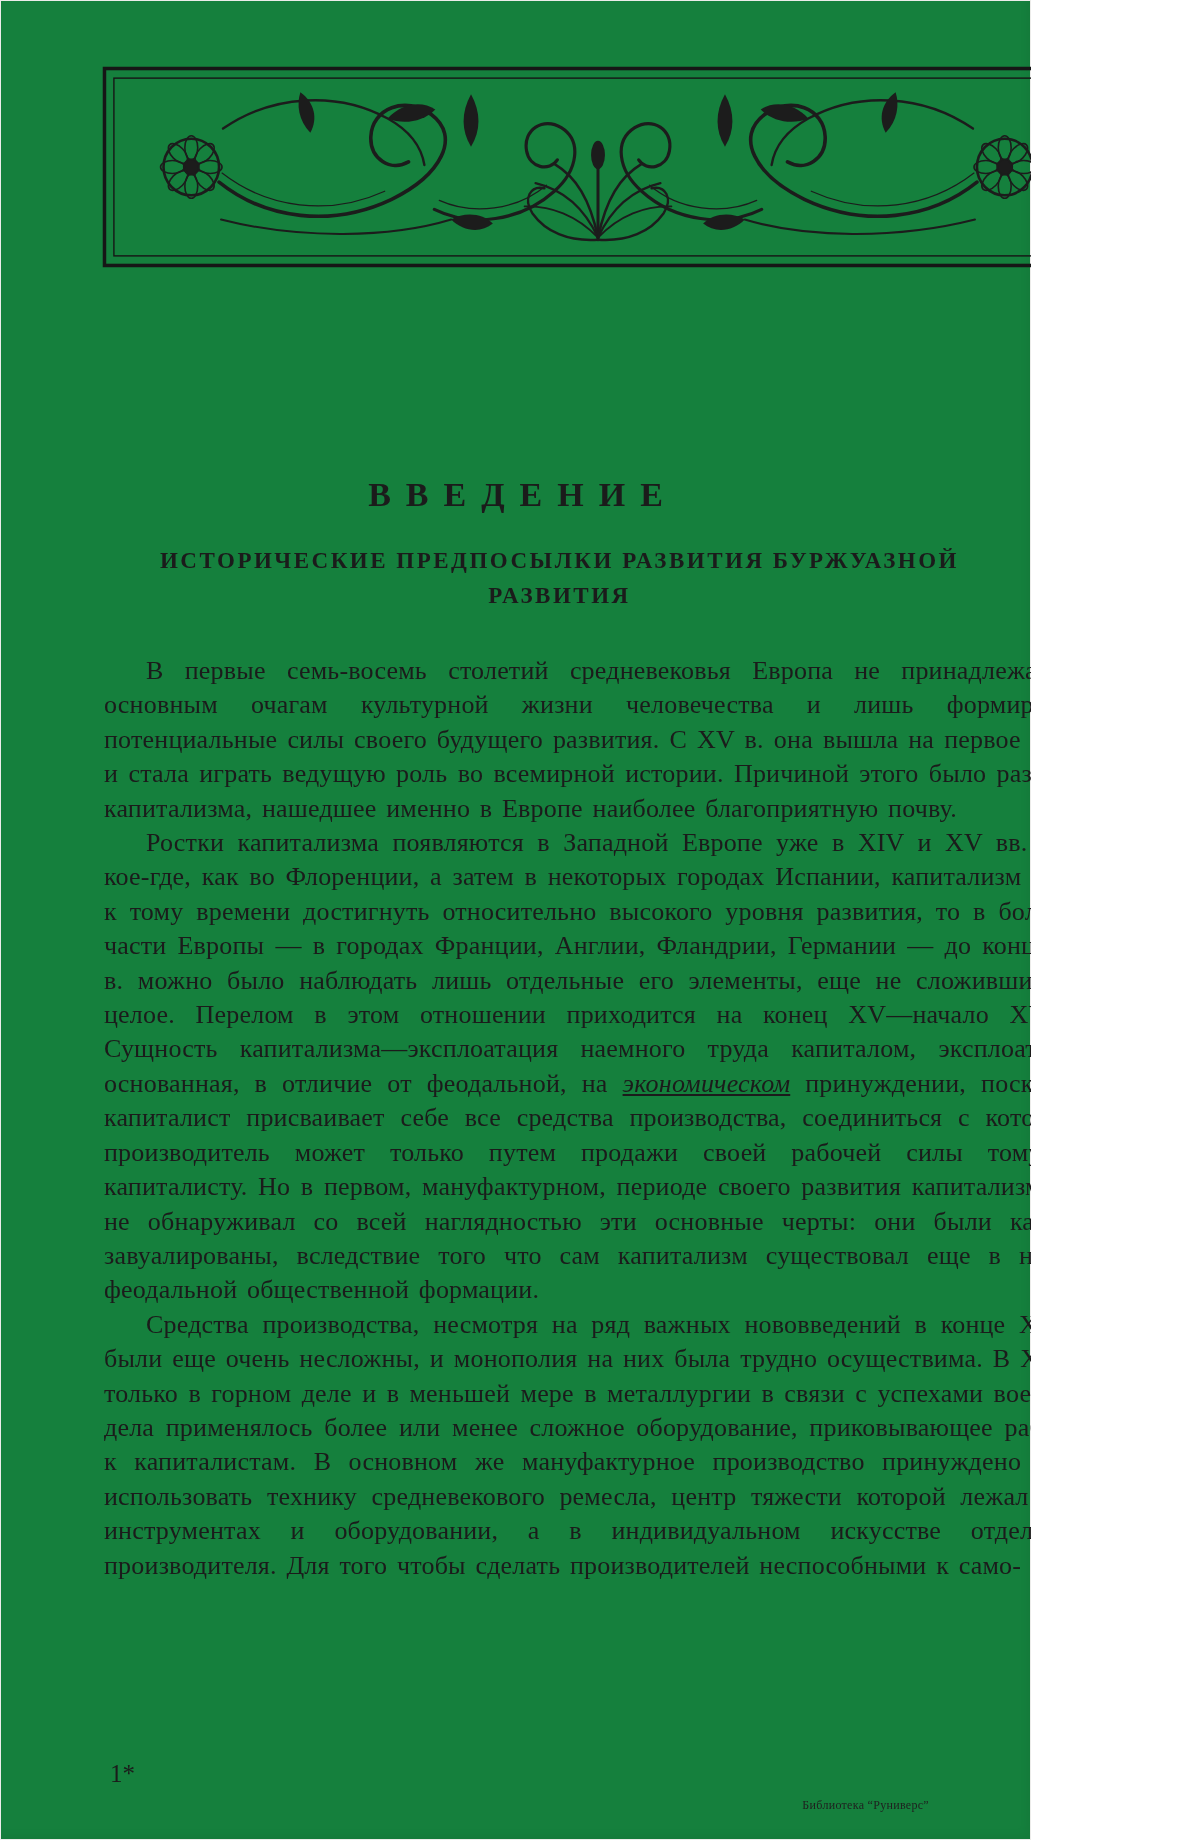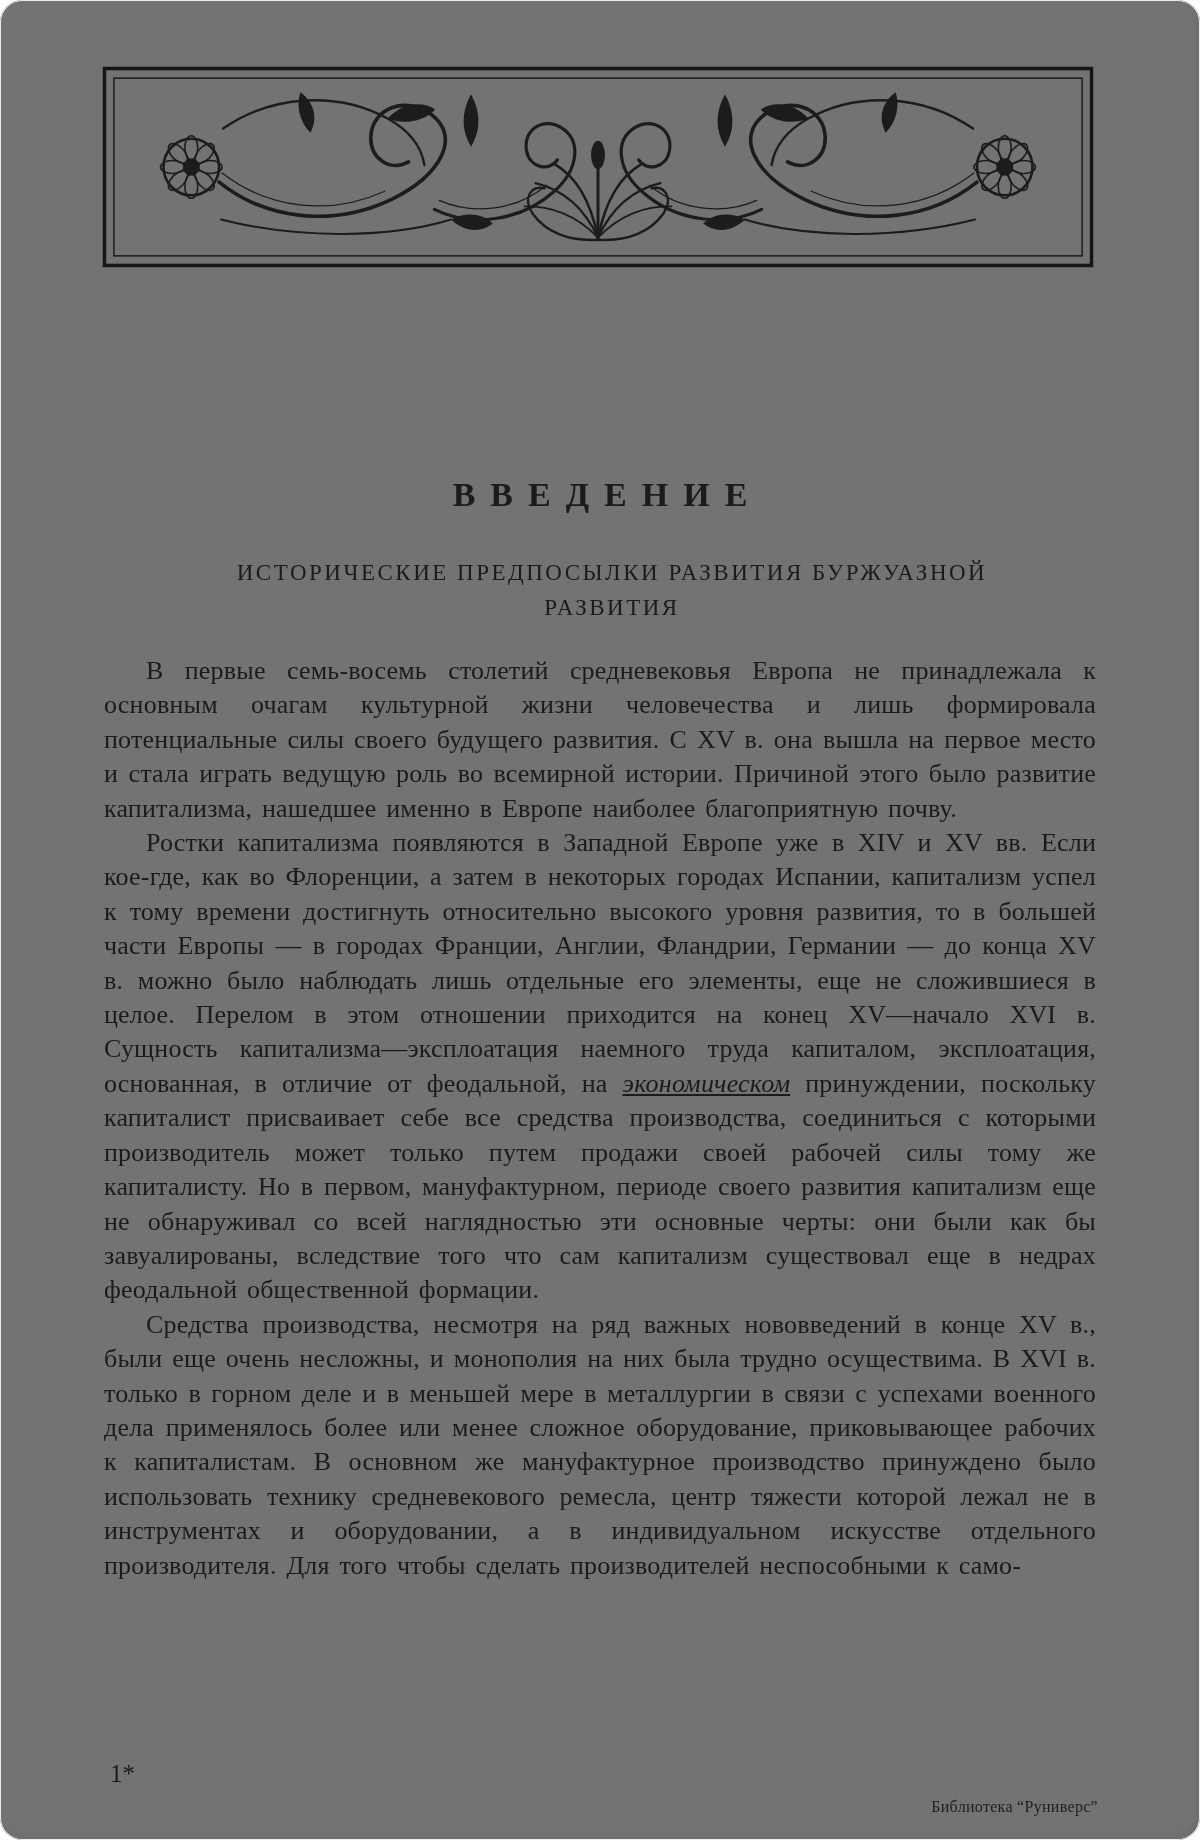--- a/index.html
+++ b/index.html
@@ -1,35 +1,34 @@
 <!DOCTYPE html>
 <html><head>
 <meta charset="utf-8">
 <style>
   html,body{margin:0;padding:0;}
   body{background:#ffffff;}
   .page{
-    position:relative;width:1200px;height:1840px;background:#737373;overflow:hidden;
+    position:relative;width:1031px;height:1840px;background:#15803d;overflow:hidden;
     font-family:"Liberation Serif","DejaVu Serif",serif;color:#1b1b1b;
     box-shadow:inset 0 0 0 1px #ececea, inset -4px -5px 8px rgba(0,0,0,0.05);
-    border-radius:22px;
   }
   .ornament-wrap{position:absolute;left:102px;top:66px;width:992px;height:202px;}
   .ornament-wrap svg{display:block;width:100%;height:100%;}
   .title{position:absolute;top:476px;left:0;width:100%;margin:0;text-align:center;
     font-size:34px;font-weight:700;letter-spacing:15px;text-indent:15px;}
-  .subtitle{position:absolute;top:543px;left:0;width:100%;margin:12px;text-align:center;
-    font-size:23px;font-weight:400;letter-spacing:2.5px;line-height:35px;}
+  .subtitle{position:absolute;top:543px;left:0;width:100%;margin:0;text-align:center;
+    font-size:23px;font-weight:700;letter-spacing:2.5px;line-height:35px;padding-left:44px;}
   .body-text{position:absolute;left:104px;top:634px;width:992px;
     font-size:26px;line-height:34.4px;text-align:justify;text-align-last:left;
     word-spacing:3px;letter-spacing:0.2px;margin-top:20px;}
   .body-text p{margin:0;text-indent:42px;}
   .body-text em{font-style:italic;text-decoration:underline;}
   .sig{position:absolute;left:110px;top:1760px;font-size:25px;}
-  .watermark{position:absolute;right:102px;top:1798px;font-size:16px;letter-spacing:0.3px;color:#1f1f1f;}
+  .watermark{position:absolute;right:102px;top:1798px;font-size:12px;letter-spacing:0.3px;color:#1f1f1f;}
 </style>
 </head>
 <body>
 
 <div class="page">
 
   <div class="ornament-wrap">
     <svg viewBox="0 0 1000 200" preserveAspectRatio="none">
       <rect x="2.5" y="2.5" width="995" height="195" fill="none" stroke="#161616" stroke-width="3.5"></rect>
       <rect x="12" y="12" width="976" height="176" fill="none" stroke="#161616" stroke-width="1.4"></rect>

